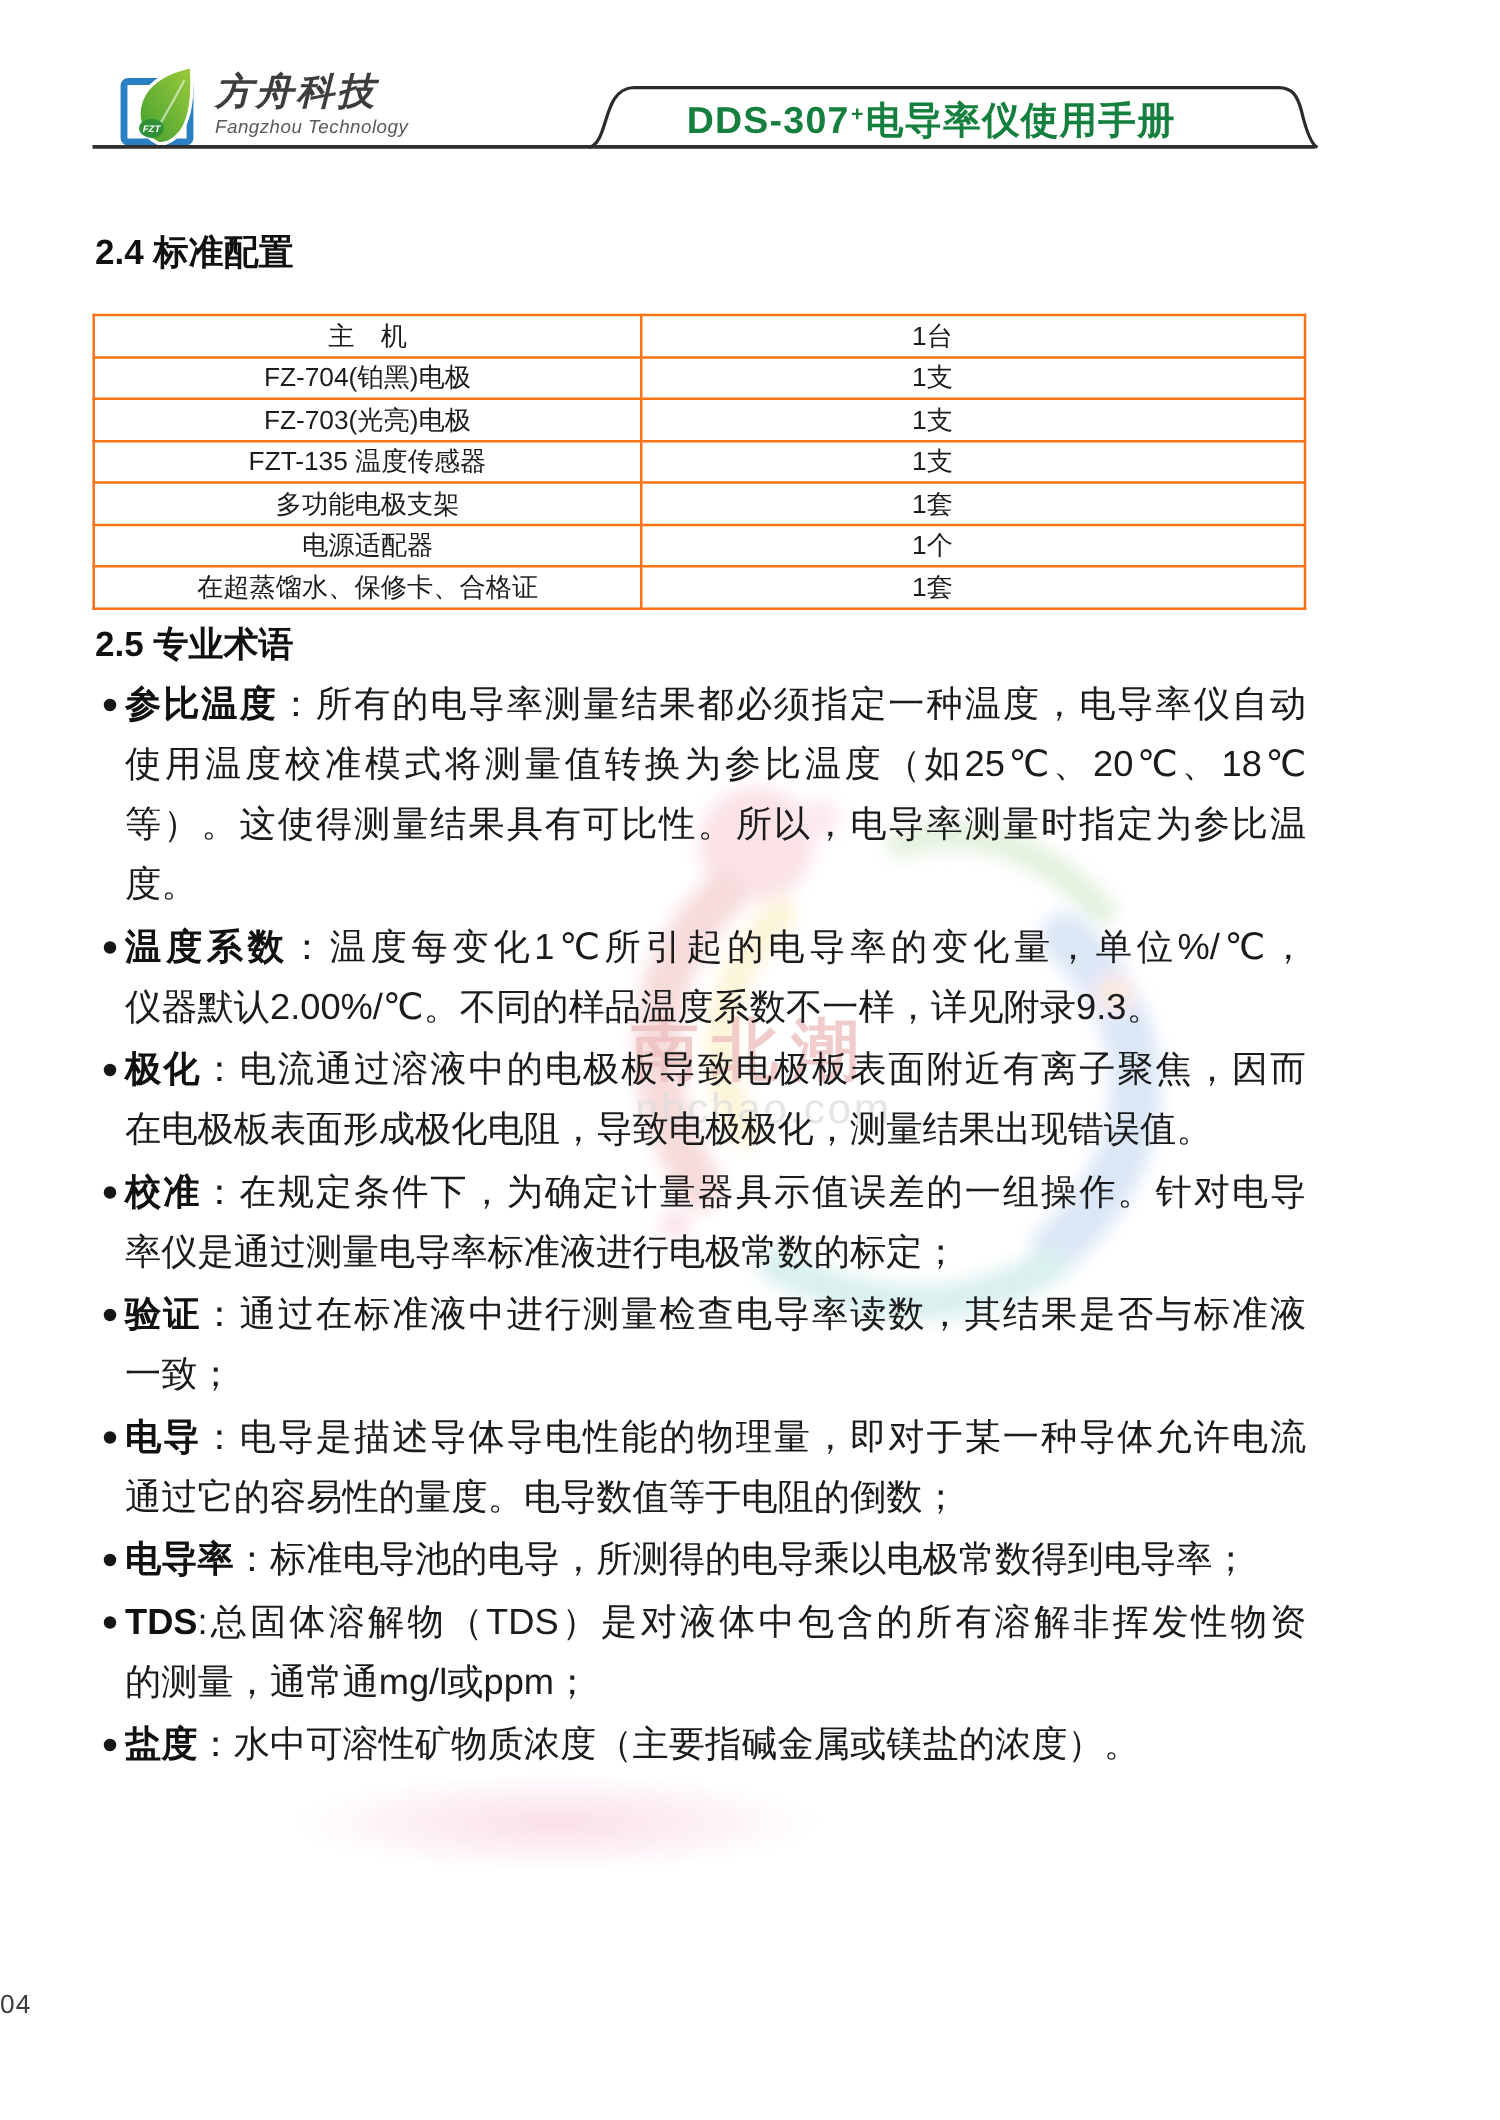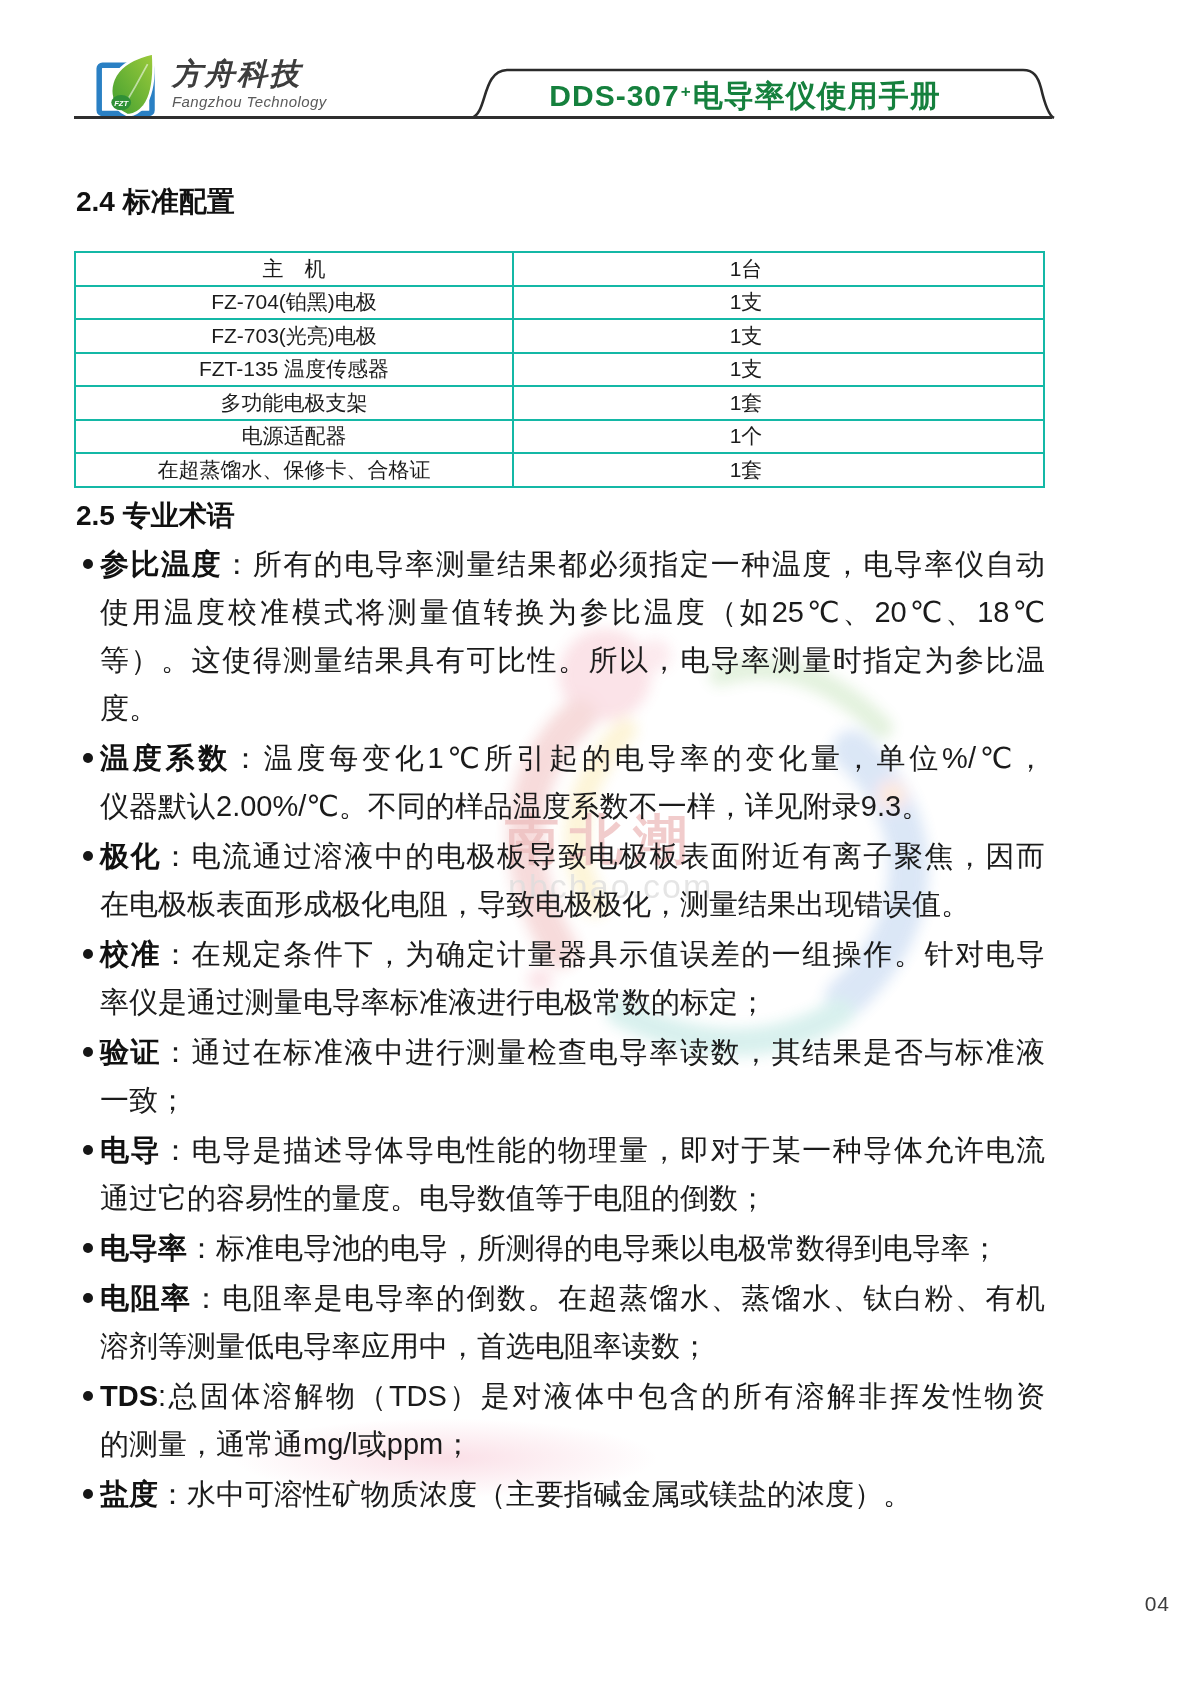--- a/index.html
+++ b/index.html
@@ -22,21 +22,21 @@
   .header-title .sup { font-size:17px; position:relative; top:-9px; margin:0 1px; font-weight:700; }
 
   
   .section-heading { position:absolute; left:76px; font-size:28px; font-weight:700; color:#111; line-height:32px; }
   #heading-config { top:186px;text-align:center; }
   #heading-terms  { top:500px; }
 
   
   .config-table { position:absolute; left:74px; top:251px; width:971px;
     border-collapse:collapse; table-layout:fixed; }
-  .config-table td { border:2px solid #14b8a6; height:31.5px; font-size:21px;
+  .config-table td { border:2px solid #f97316; height:31.5px; font-size:21px;
     color:#1c1c1c; text-align:center; vertical-align:middle; padding:0; }
   .config-table td.cell-item { width:436px; }
   .config-table td.cell-qty { padding-right:65px; }
 
   
   .terms-list { position:absolute; left:78px; top:540px; width:967px; }
   .term-item { position:relative; padding-left:22px; margin-bottom:2px; }
   .bullet-dot { position:absolute; left:5px; top:19px; width:10px; height:10px;
     border-radius:50%; background:#161616; }
   .term-line { font-size:29px; line-height:48px; color:#1b1b1b;
@@ -45,21 +45,21 @@
   .term-label { font-weight:700; color:#111; }
 
   
   .watermark { position:absolute; left:420px; top:620px; width:600px; height:470px;
     opacity:0.30; pointer-events:none; }
   .watermark-blob-bottom { position:absolute; left:230px; top:1418px; width:430px; height:80px;
     background:radial-gradient(ellipse at center, rgba(235,110,145,0.22) 0%, rgba(235,110,145,0) 70%);
     pointer-events:none; }
 
   
-  .page-number { position:absolute; left:0; top:1592px; width:1170px; text-align:right;
+  .page-number { position:absolute; left:0; top:1592px; width:1170px; text-align:left;
     font-size:21px; color:#3c3c3c; letter-spacing:1px; }
 </style>
 </head>
 <body>
 
 <div class="page">
 
   <svg class="watermark" viewBox="0 0 600 470">
     <defs>
       <filter id="soften" x="-30%" y="-30%" width="160%" height="160%">
@@ -212,28 +212,20 @@
     </div>
       </div>
 
       <div class="term-item">
         <span class="bullet-dot"></span>
         <div class="term-lines">
       <div class="term-line"><span class="term-label">电导率</span><span class="term-text">：标准电导池的电导，所测得的电导乘以电极常数得到电导率；</span></div>
     </div>
       </div>
 
-      <div class="term-item">
-        <span class="bullet-dot"></span>
-        <div class="term-lines">
-      <div class="term-line"><span class="term-label">电阻率</span><span class="term-text">：电阻率是电导率的倒数。在超蒸馏水、蒸馏水、钛白粉、有机</span></div>
-
-      <div class="term-line"><span class="term-label"></span><span class="term-text">溶剂等测量低电导率应用中，首选电阻率读数；</span></div>
-    </div>
-      </div>
 
       <div class="term-item">
         <span class="bullet-dot"></span>
         <div class="term-lines">
       <div class="term-line"><span class="term-label">TDS</span><span class="term-text">:总固体溶解物（TDS）是对液体中包含的所有溶解非挥发性物资</span></div>
 
       <div class="term-line"><span class="term-label"></span><span class="term-text">的测量，通常通mg/l或ppm；</span></div>
     </div>
       </div>
 

